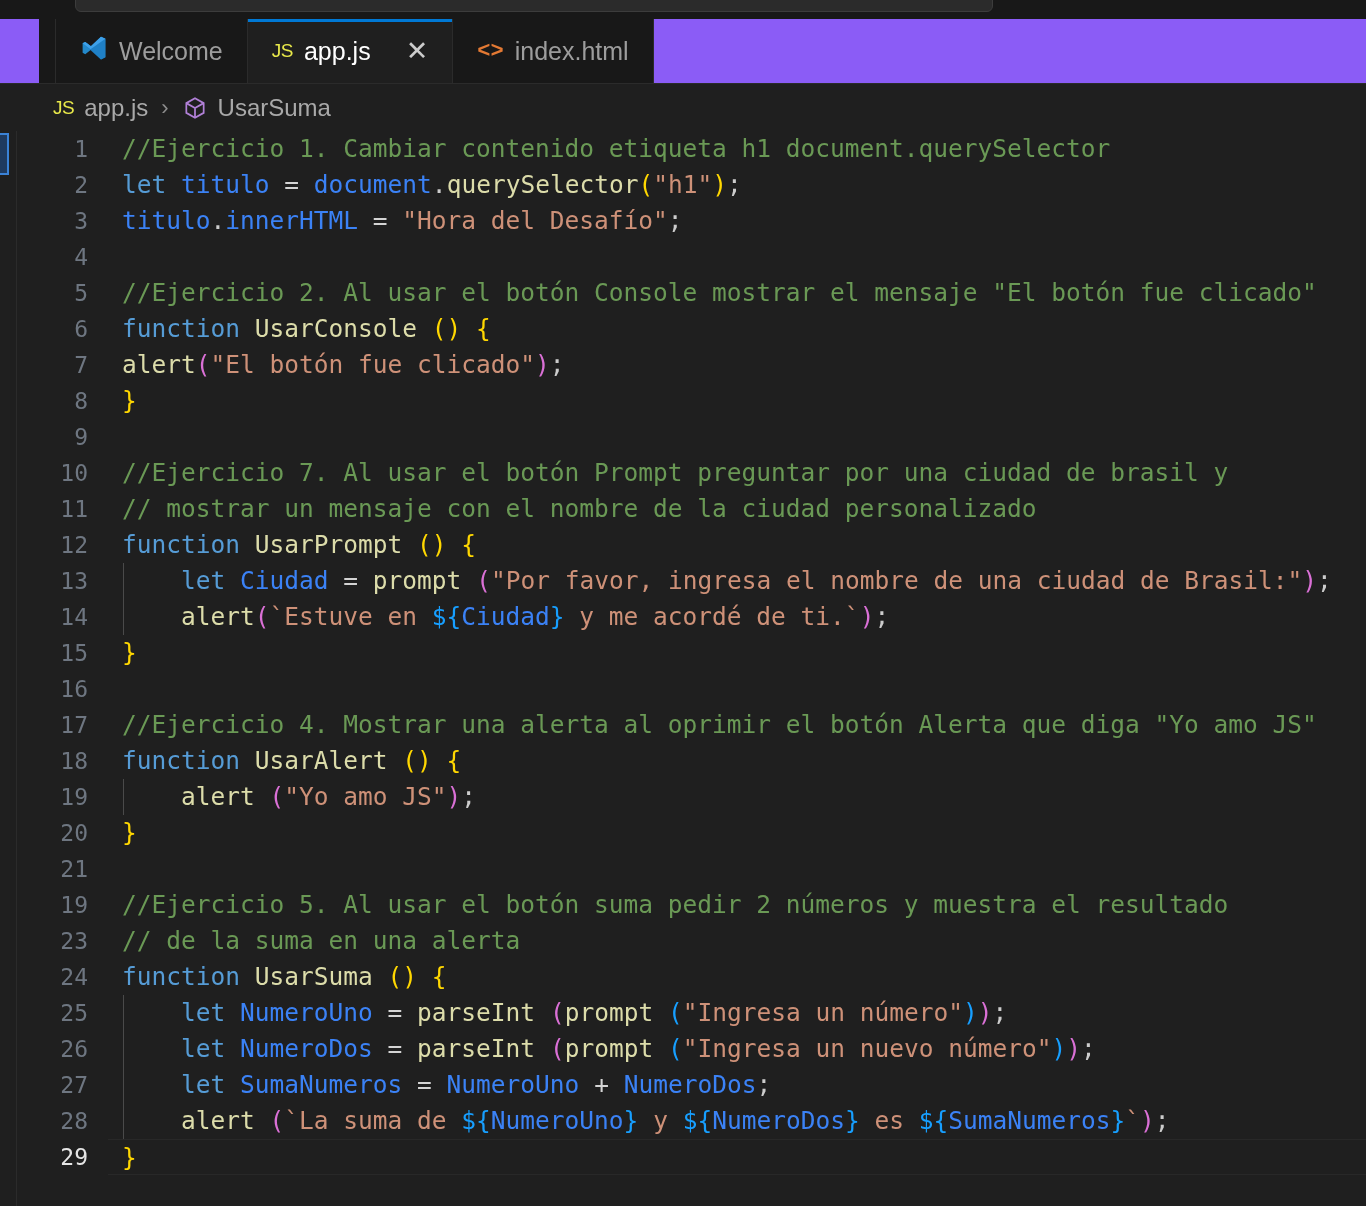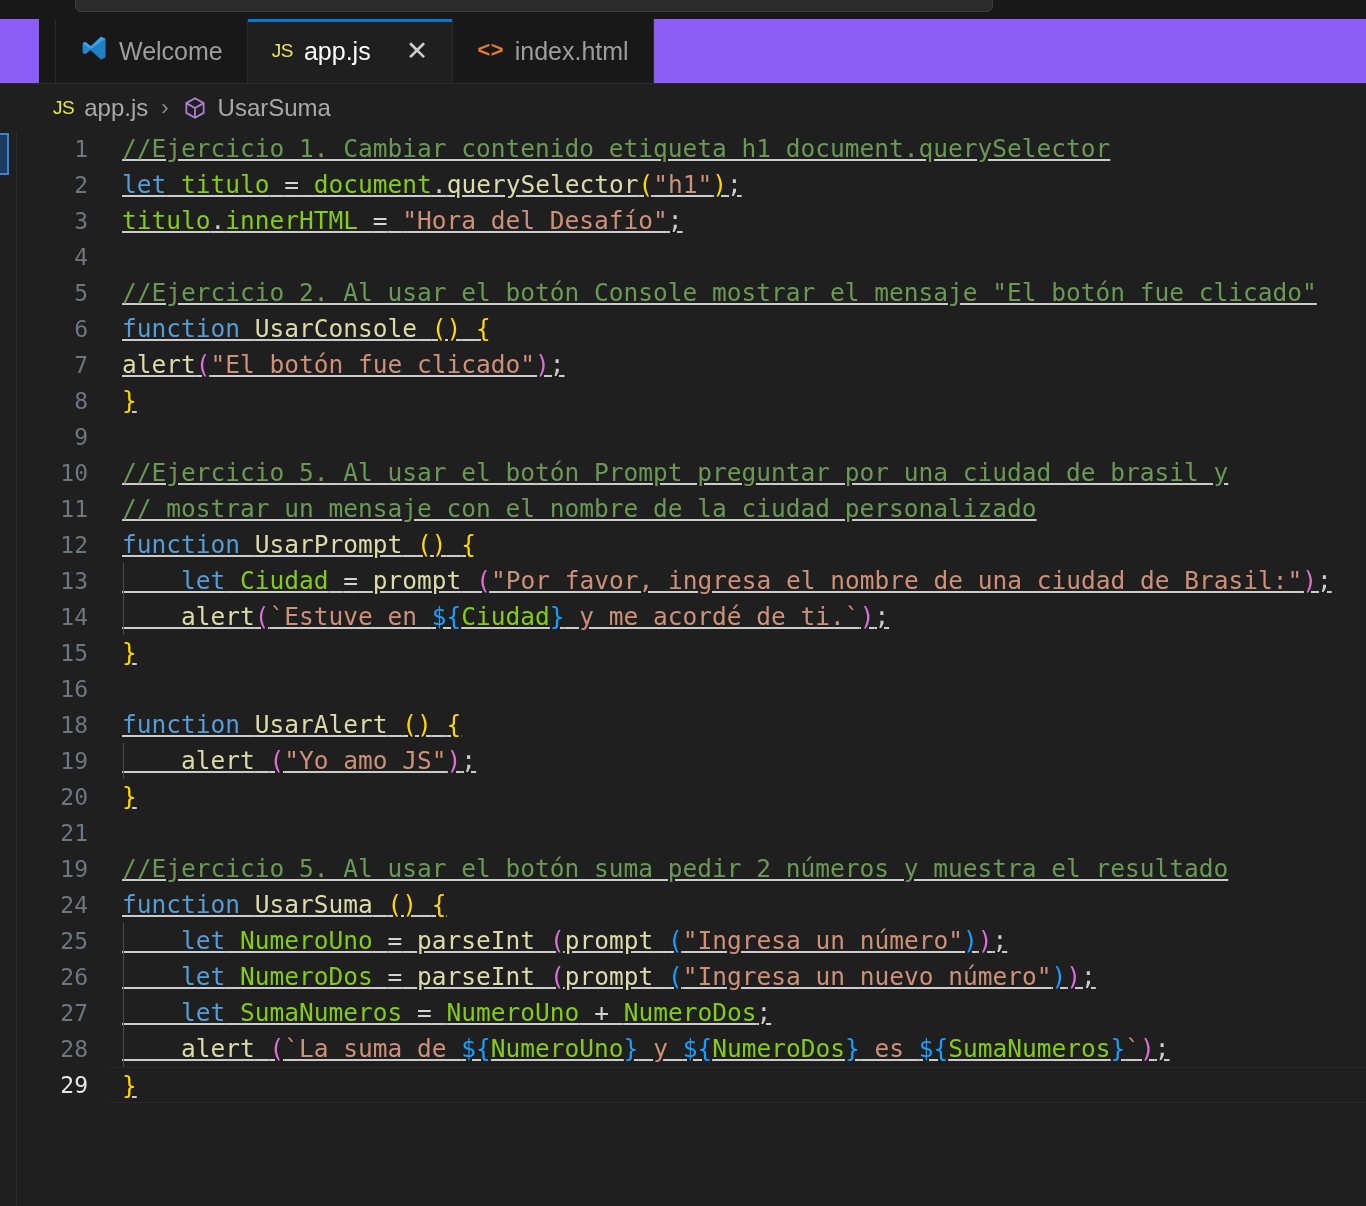--- a/index.html
+++ b/index.html
@@ -181,34 +181,33 @@
   }
   .lcontent {
     position: relative;
     flex: 1 1 auto;
     height: 36px;
     line-height: 36px;
     padding-left: 14px;
     box-sizing: border-box;
     color: #CCCCCC;
     overflow: visible;
-    text-decoration: underline;
   }
   .lcontent .ig {
     position: absolute;
     left: 15px;
     top: 0; bottom: 0;
     width: 1px;
     background: #4A4A4A;
   }
 
   
   .cm  { color: #6A9955; }
   .kw  { color: #569CD6; }
-  .var { color: #84cc16; }
+  .var { color: #3b82f6; }
   .fn  { color: #DCDCAA; }
   .str { color: #CE9178; }
   .op  { color: #D4D4D4; }
   .pl  { color: #CCCCCC; }
   .b1  { color: #FFD700; }
   .b2  { color: #DA70D6; }
   .b3  { color: #179FFF; }
 </style>
 </head>
 <body>
@@ -263,32 +262,34 @@
   <div class="code-area">
       <div class="line"><div class="ln">1</div><div class="lcontent"><span class="cm">//Ejercicio 1. Cambiar contenido etiqueta h1 document.querySelector</span></div></div>
       <div class="line"><div class="ln">2</div><div class="lcontent"><span class="kw">let</span><span class="pl"> </span><span class="var">titulo</span><span class="pl"> </span><span class="op">=</span><span class="pl"> </span><span class="var">document</span><span class="pl">.</span><span class="fn">querySelector</span><span class="b1">(</span><span class="str">"h1"</span><span class="b1">)</span><span class="pl">;</span></div></div>
       <div class="line"><div class="ln">3</div><div class="lcontent"><span class="var">titulo</span><span class="pl">.</span><span class="var">innerHTML</span><span class="pl"> </span><span class="op">=</span><span class="pl"> </span><span class="str">"Hora del Desafío"</span><span class="pl">;</span></div></div>
       <div class="line"><div class="ln">4</div><div class="lcontent"></div></div>
       <div class="line"><div class="ln">5</div><div class="lcontent"><span class="cm">//Ejercicio 2. Al usar el botón Console mostrar el mensaje "El botón fue clicado"</span></div></div>
       <div class="line"><div class="ln">6</div><div class="lcontent"><span class="kw">function</span><span class="pl"> </span><span class="fn">UsarConsole</span><span class="pl"> </span><span class="b1">()</span><span class="pl"> </span><span class="b1">{</span></div></div>
       <div class="line"><div class="ln">7</div><div class="lcontent"><span class="fn">alert</span><span class="b2">(</span><span class="str">"El botón fue clicado"</span><span class="b2">)</span><span class="pl">;</span></div></div>
       <div class="line"><div class="ln">8</div><div class="lcontent"><span class="b1">}</span></div></div>
       <div class="line"><div class="ln">9</div><div class="lcontent"></div></div>
-      <div class="line"><div class="ln">10</div><div class="lcontent"><span class="cm">//Ejercicio 5. Al usar el botón Prompt preguntar por una ciudad de brasil y</span></div></div>
+      <div class="line"><div class="ln">10</div><div class="lcontent"><span class="cm">//Ejercicio 7. Al usar el botón Prompt preguntar por una ciudad de brasil y</span></div></div>
       <div class="line"><div class="ln">11</div><div class="lcontent"><span class="cm">// mostrar un mensaje con el nombre de la ciudad personalizado</span></div></div>
       <div class="line"><div class="ln">12</div><div class="lcontent"><span class="kw">function</span><span class="pl"> </span><span class="fn">UsarPrompt</span><span class="pl"> </span><span class="b1">()</span><span class="pl"> </span><span class="b1">{</span></div></div>
       <div class="line"><div class="ln">13</div><div class="lcontent"><span class="ig"></span><span class="pl">    </span><span class="kw">let</span><span class="pl"> </span><span class="var">Ciudad</span><span class="pl"> </span><span class="op">=</span><span class="pl"> </span><span class="fn">prompt</span><span class="pl"> </span><span class="b2">(</span><span class="str">"Por favor, ingresa el nombre de una ciudad de Brasil:"</span><span class="b2">)</span><span class="pl">;</span></div></div>
       <div class="line"><div class="ln">14</div><div class="lcontent"><span class="ig"></span><span class="pl">    </span><span class="fn">alert</span><span class="b2">(</span><span class="str">`Estuve en </span><span class="b3">${</span><span class="var">Ciudad</span><span class="b3">}</span><span class="str"> y me acordé de ti.`</span><span class="b2">)</span><span class="pl">;</span></div></div>
       <div class="line"><div class="ln">15</div><div class="lcontent"><span class="b1">}</span></div></div>
       <div class="line"><div class="ln">16</div><div class="lcontent"></div></div>
+      <div class="line"><div class="ln">17</div><div class="lcontent"><span class="cm">//Ejercicio 4. Mostrar una alerta al oprimir el botón Alerta que diga "Yo amo JS"</span></div></div>
       <div class="line"><div class="ln">18</div><div class="lcontent"><span class="kw">function</span><span class="pl"> </span><span class="fn">UsarAlert</span><span class="pl"> </span><span class="b1">()</span><span class="pl"> </span><span class="b1">{</span></div></div>
       <div class="line"><div class="ln">19</div><div class="lcontent"><span class="ig"></span><span class="pl">    </span><span class="fn">alert</span><span class="pl"> </span><span class="b2">(</span><span class="str">"Yo amo JS"</span><span class="b2">)</span><span class="pl">;</span></div></div>
       <div class="line"><div class="ln">20</div><div class="lcontent"><span class="b1">}</span></div></div>
       <div class="line"><div class="ln">21</div><div class="lcontent"></div></div>
       <div class="line"><div class="ln">19</div><div class="lcontent"><span class="cm">//Ejercicio 5. Al usar el botón suma pedir 2 números y muestra el resultado</span></div></div>
+      <div class="line"><div class="ln">23</div><div class="lcontent"><span class="cm">// de la suma en una alerta</span></div></div>
       <div class="line"><div class="ln">24</div><div class="lcontent"><span class="kw">function</span><span class="pl"> </span><span class="fn">UsarSuma</span><span class="pl"> </span><span class="b1">()</span><span class="pl"> </span><span class="b1">{</span></div></div>
       <div class="line"><div class="ln">25</div><div class="lcontent"><span class="ig"></span><span class="pl">    </span><span class="kw">let</span><span class="pl"> </span><span class="var">NumeroUno</span><span class="pl"> </span><span class="op">=</span><span class="pl"> </span><span class="fn">parseInt</span><span class="pl"> </span><span class="b2">(</span><span class="fn">prompt</span><span class="pl"> </span><span class="b3">(</span><span class="str">"Ingresa un número"</span><span class="b3">)</span><span class="b2">)</span><span class="pl">;</span></div></div>
       <div class="line"><div class="ln">26</div><div class="lcontent"><span class="ig"></span><span class="pl">    </span><span class="kw">let</span><span class="pl"> </span><span class="var">NumeroDos</span><span class="pl"> </span><span class="op">=</span><span class="pl"> </span><span class="fn">parseInt</span><span class="pl"> </span><span class="b2">(</span><span class="fn">prompt</span><span class="pl"> </span><span class="b3">(</span><span class="str">"Ingresa un nuevo número"</span><span class="b3">)</span><span class="b2">)</span><span class="pl">;</span></div></div>
       <div class="line"><div class="ln">27</div><div class="lcontent"><span class="ig"></span><span class="pl">    </span><span class="kw">let</span><span class="pl"> </span><span class="var">SumaNumeros</span><span class="pl"> </span><span class="op">=</span><span class="pl"> </span><span class="var">NumeroUno</span><span class="pl"> </span><span class="op">+</span><span class="pl"> </span><span class="var">NumeroDos</span><span class="pl">;</span></div></div>
       <div class="line"><div class="ln">28</div><div class="lcontent"><span class="ig"></span><span class="pl">    </span><span class="fn">alert</span><span class="pl"> </span><span class="b2">(</span><span class="str">`La suma de </span><span class="b3">${</span><span class="var">NumeroUno</span><span class="b3">}</span><span class="str"> y </span><span class="b3">${</span><span class="var">NumeroDos</span><span class="b3">}</span><span class="str"> es </span><span class="b3">${</span><span class="var">SumaNumeros</span><span class="b3">}</span><span class="str">`</span><span class="b2">)</span><span class="pl">;</span></div></div>
       <div class="line active"><div class="ln">29</div><div class="lcontent"><span class="b1">}</span></div></div>
     </div>
 </div>
 
 </body></html>

